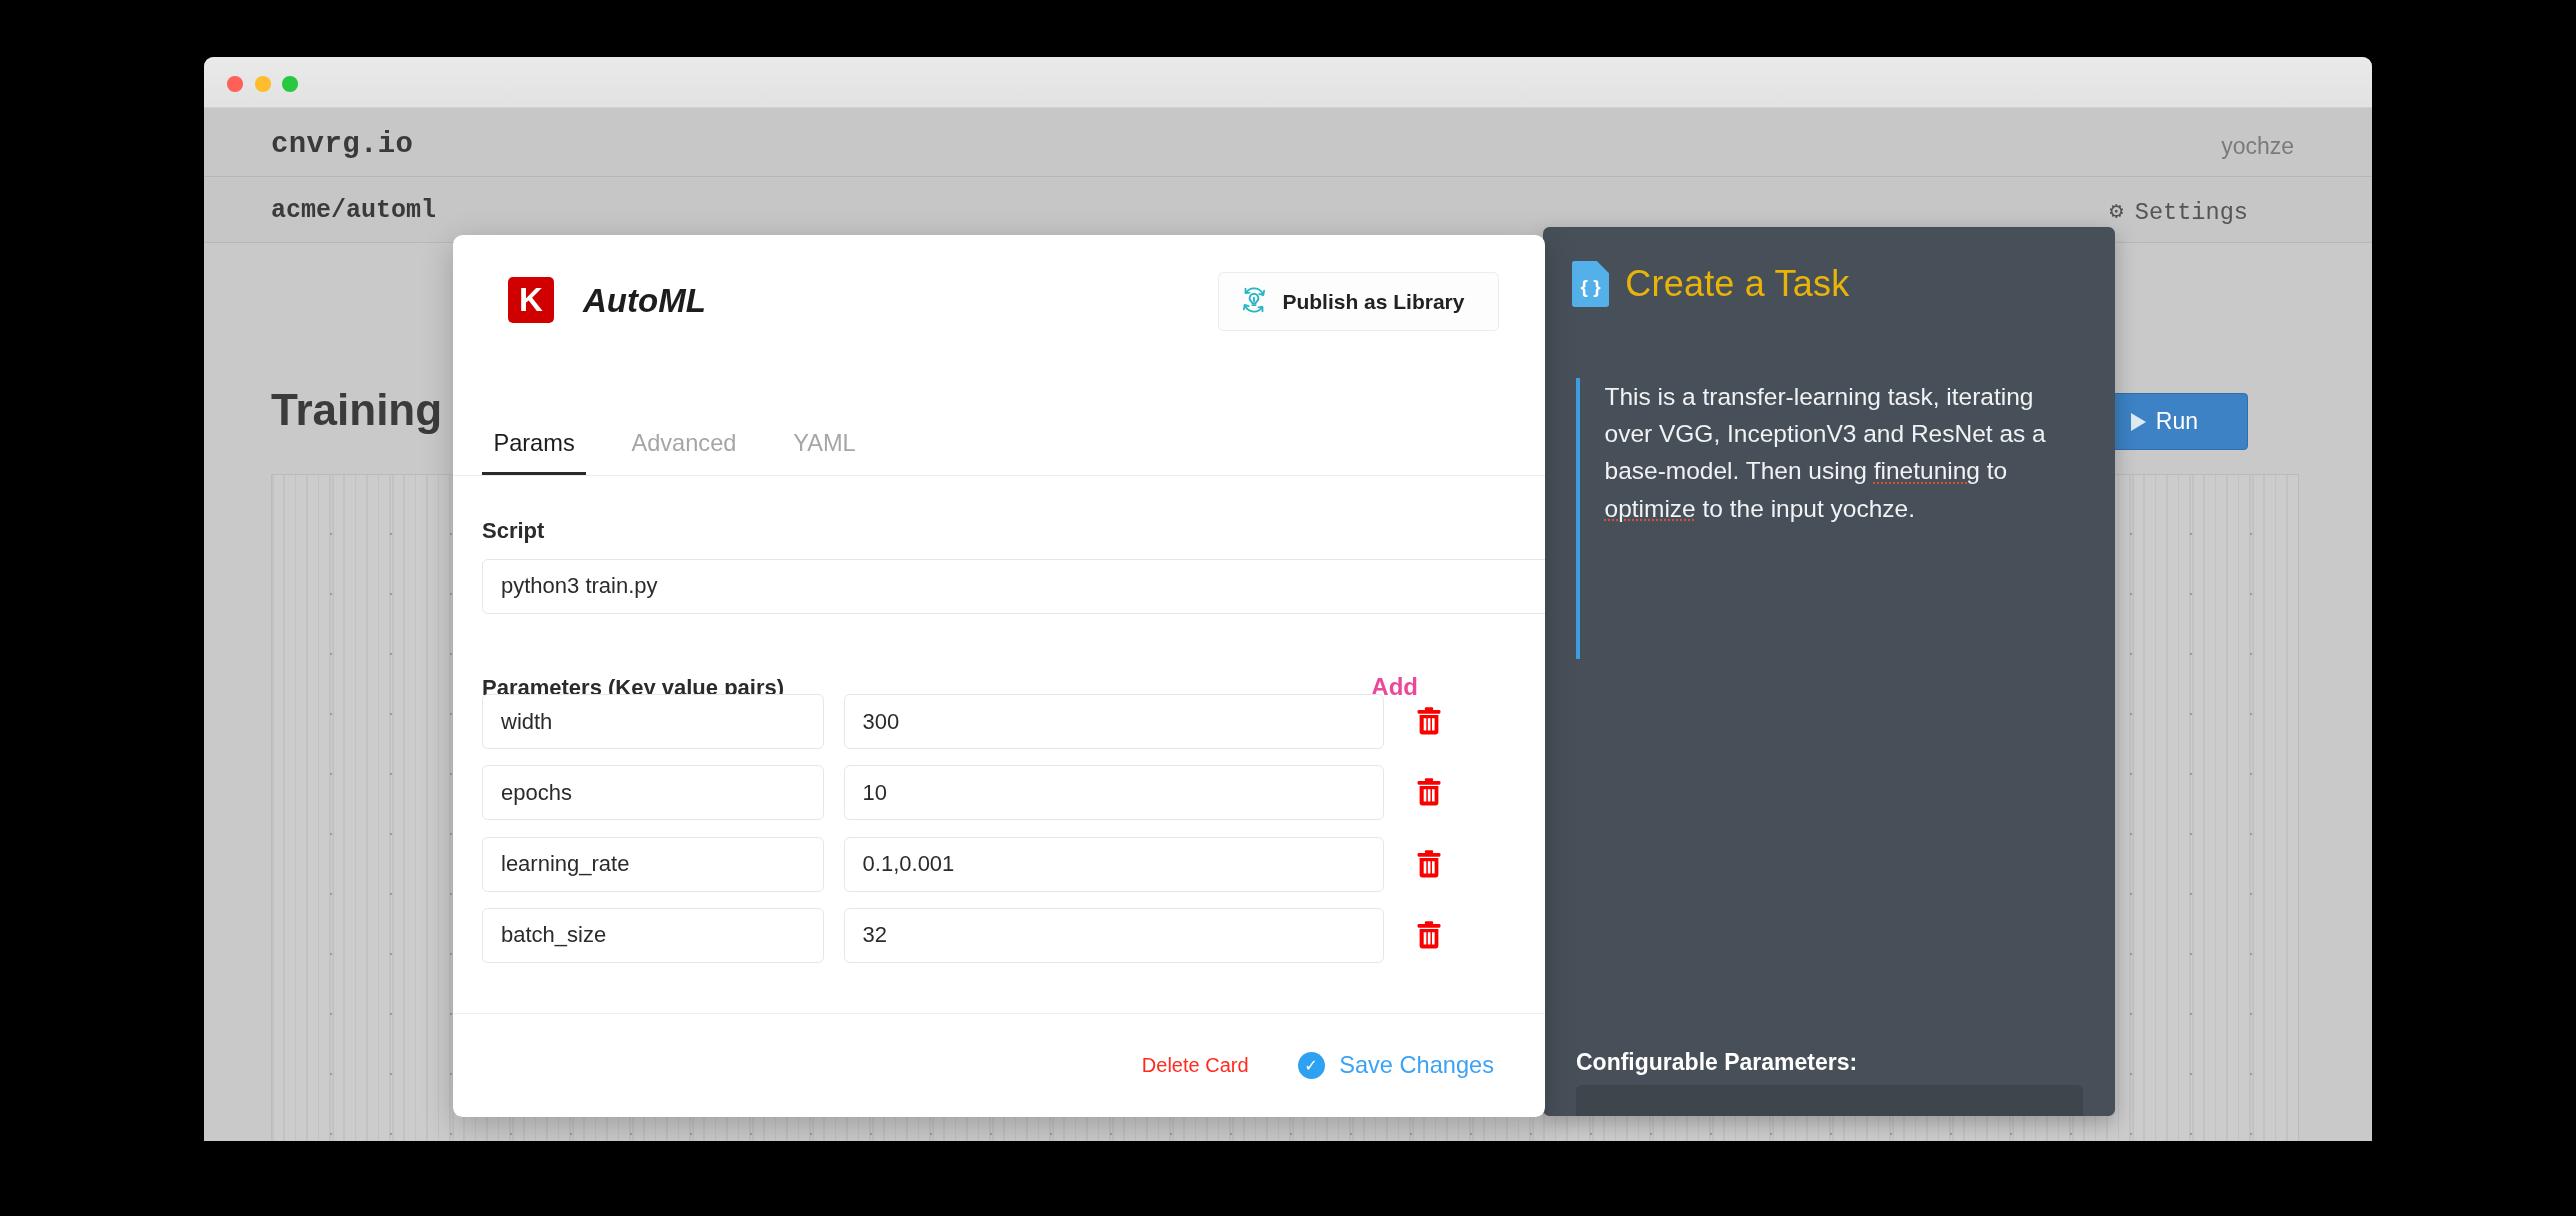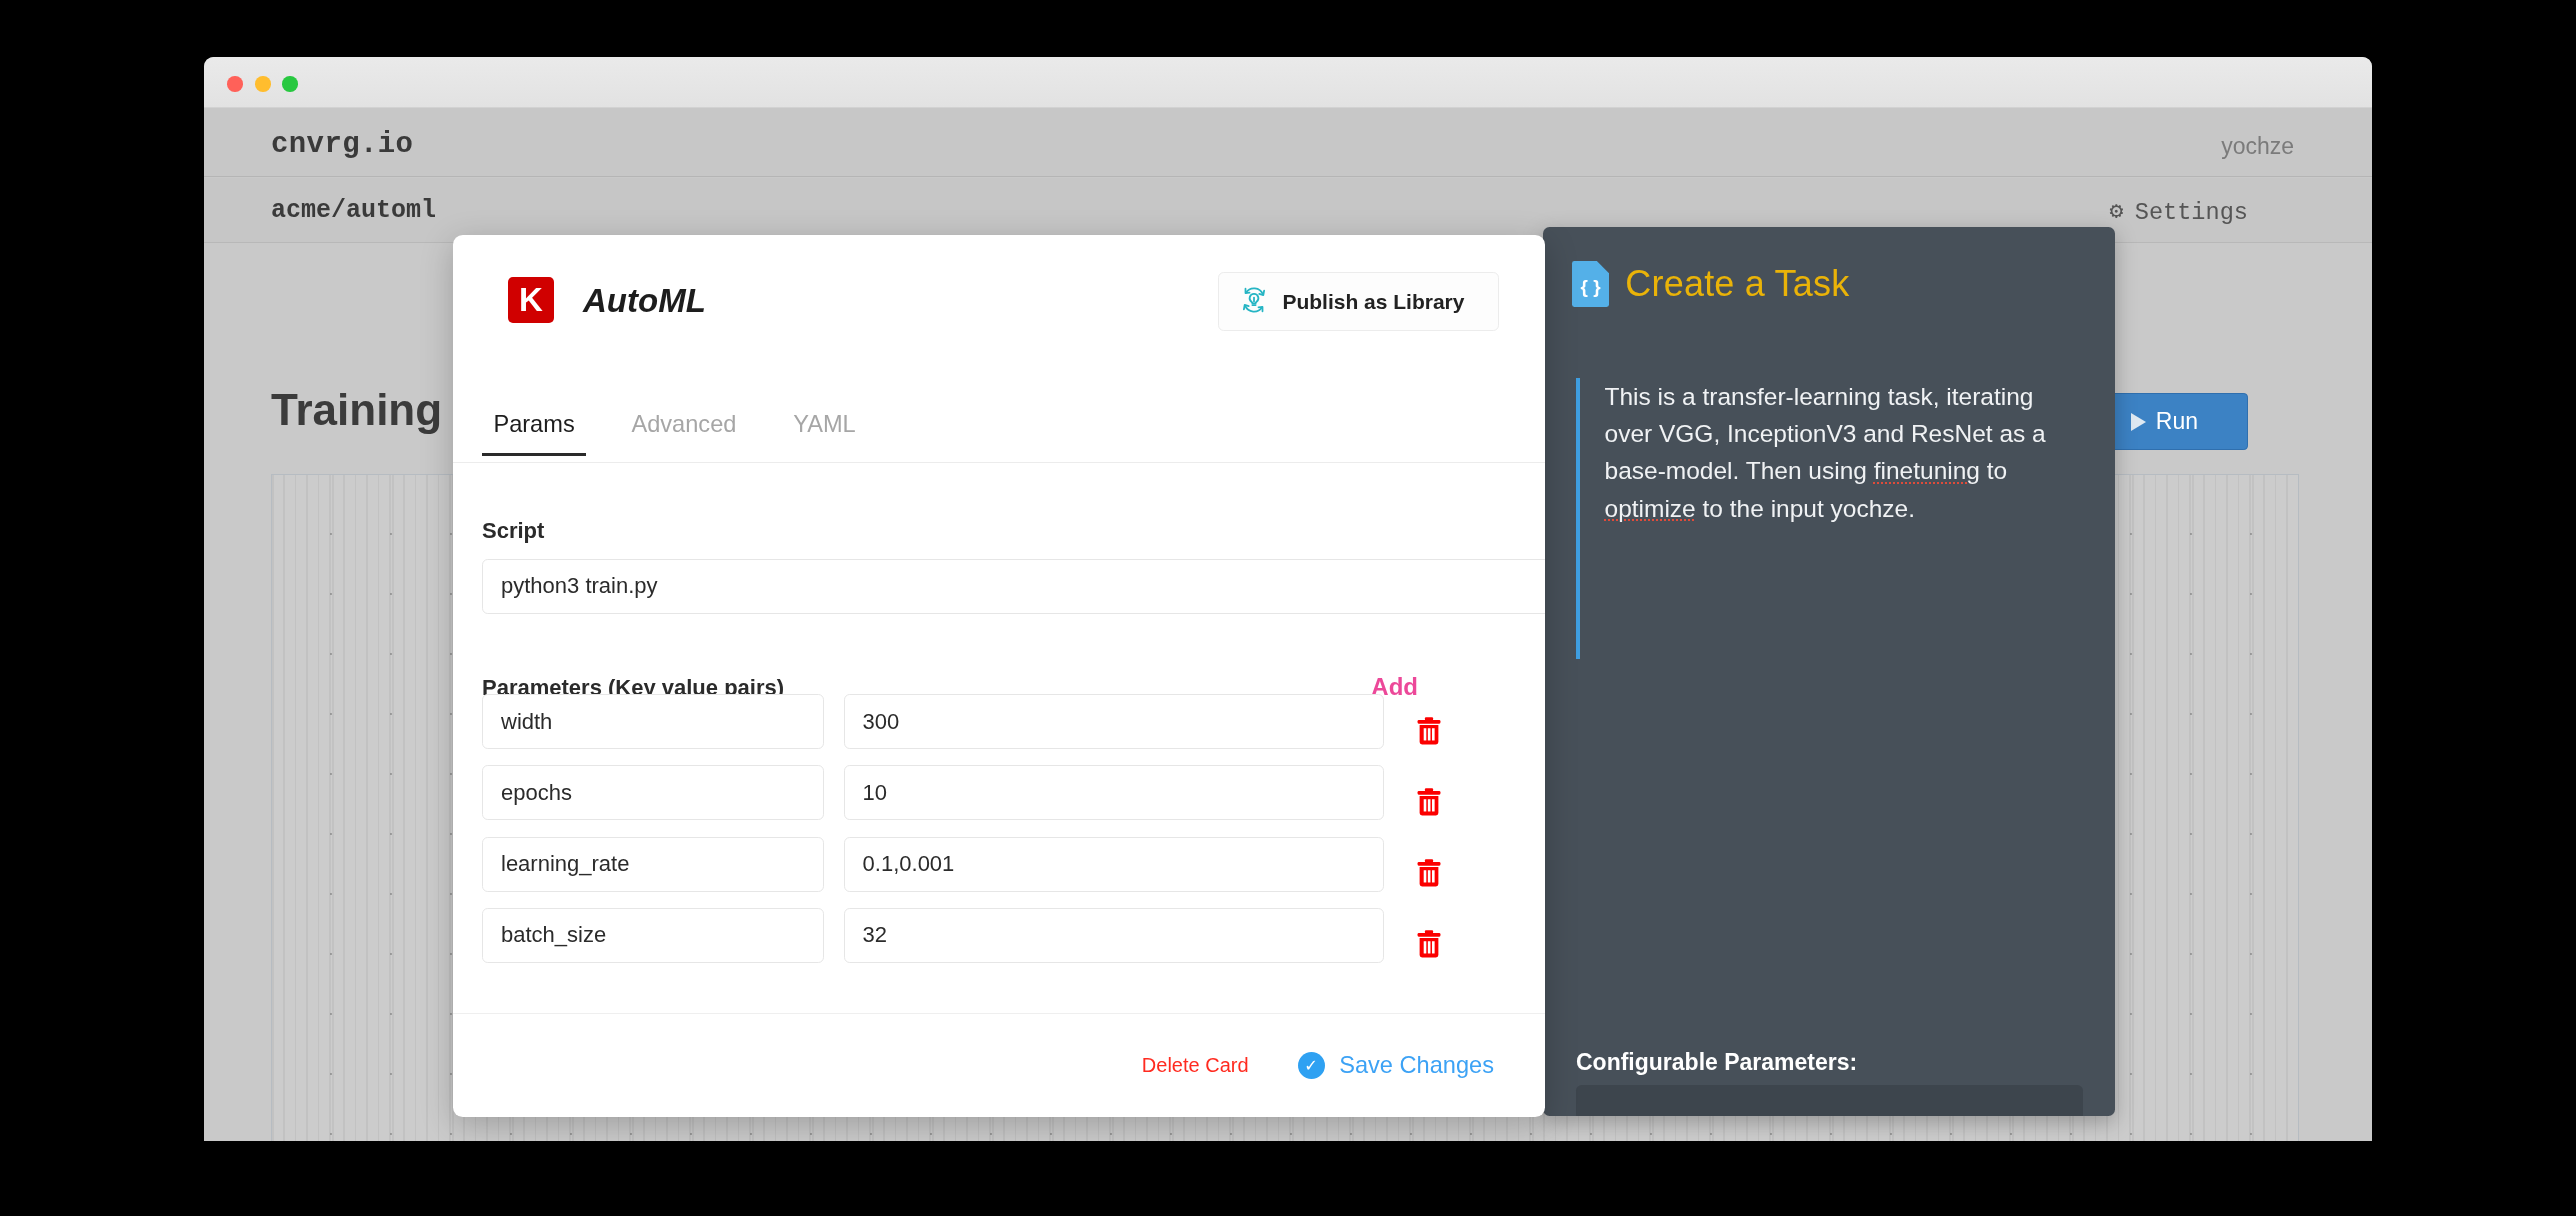--- a/index.html
+++ b/index.html
@@ -301,27 +301,27 @@
   }
   #publish-label {
     font-size: 21px;
     font-weight: bold;
     color: #222;
   }
 
   
   #tabs {
     position: absolute;
-    left: 0; top: 164px;
+    left: 0; top: 177px;
     width: 100%;
     height: 64px;
     border-bottom: 0.8px solid #ececec;
     padding-left: 29px;
     display: flex;
-    align-items: center;
+    align-items: flex-end;
     gap: 34px;
   }
   .tab {
     font-size: 23.6px;
     color: #a6a6a6;
     padding: 6.5px 11.4px 18px 11.4px;
     position: relative;
   }
   .tab.active {
     color: #1d1d1d;
@@ -381,21 +381,21 @@
     font-weight: bold;
   }
   #param-rows {
     width: 978px;
     height: 346px;
     overflow: hidden;
     margin-top: -8.2px;
   }
   .param-row {
     display: flex;
-    align-items: flex-end;
+    align-items: center;
     gap: 19.6px;
     margin-bottom: 16.3px;
   }
   .param-row input {
     height: 55px;
     border: 0.8px solid #e6e6e6;
     border-radius: 5.7px;
     font-size: 22px;
     color: #2b2b2b;
     padding: 0 18px;

